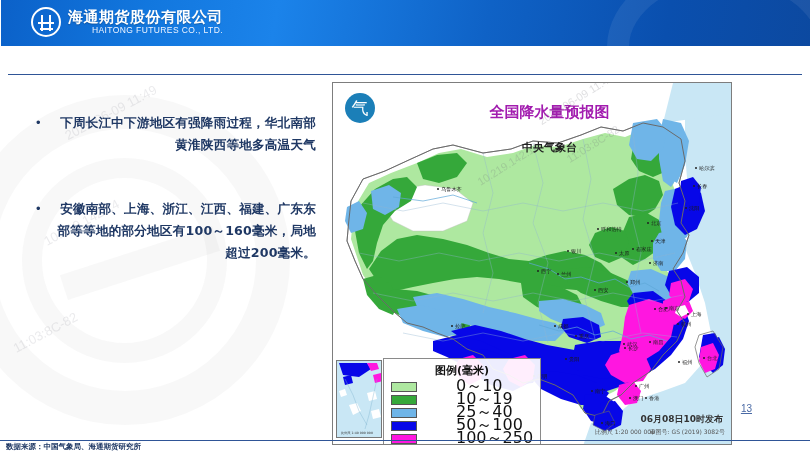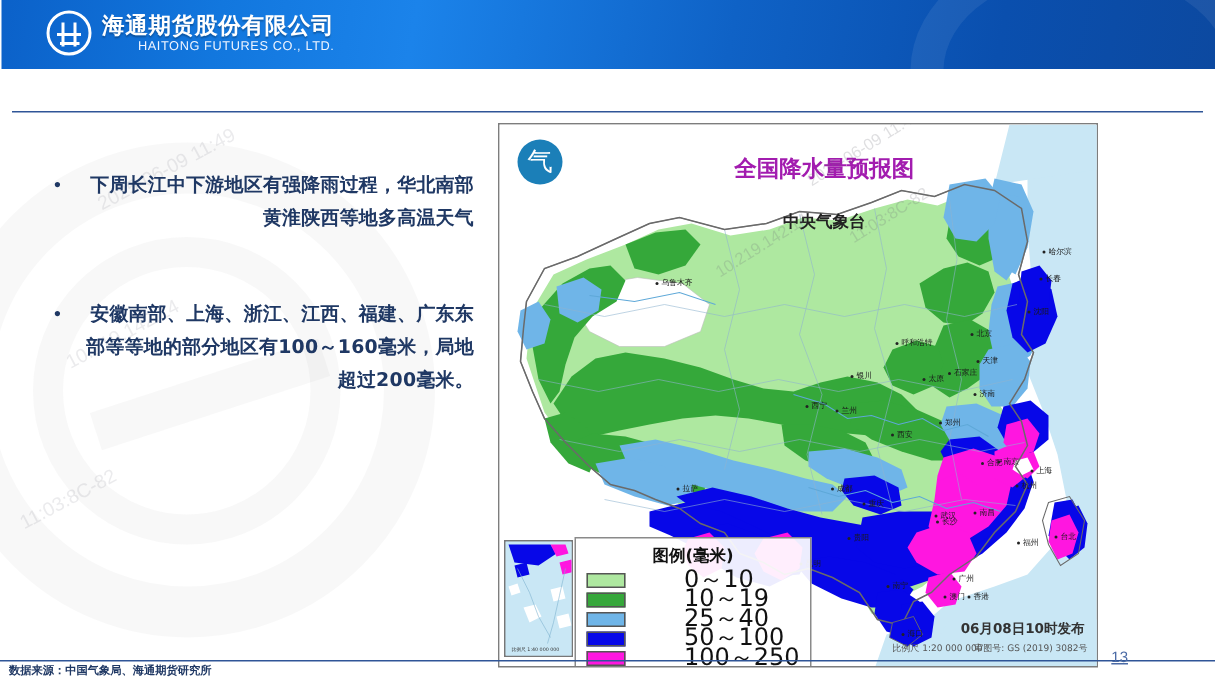--- a/index.html
+++ b/index.html
@@ -239,21 +239,21 @@
   .footer-rule {
     position:absolute; left:0; top:440px; width:810px; height:1.2px;
     background:#2f5597;
   }
   .footer-src {
     position:absolute; left:6px; top:442px;
     font-size:7.5px; color:#1f3864; font-weight:bold;
     font-family:"DejaVu Sans", sans-serif;
   }
   .page-no {
-    position:absolute; right:58px; top:433px;
+    position:absolute; right:58px; top:403px;
     font-size:10px; color:#4a6aa5;
     font-family:"Liberation Sans", sans-serif;
     text-decoration:underline;
   }
 </style>
 </head>
 <body>
 
 <div id="slide">
 

